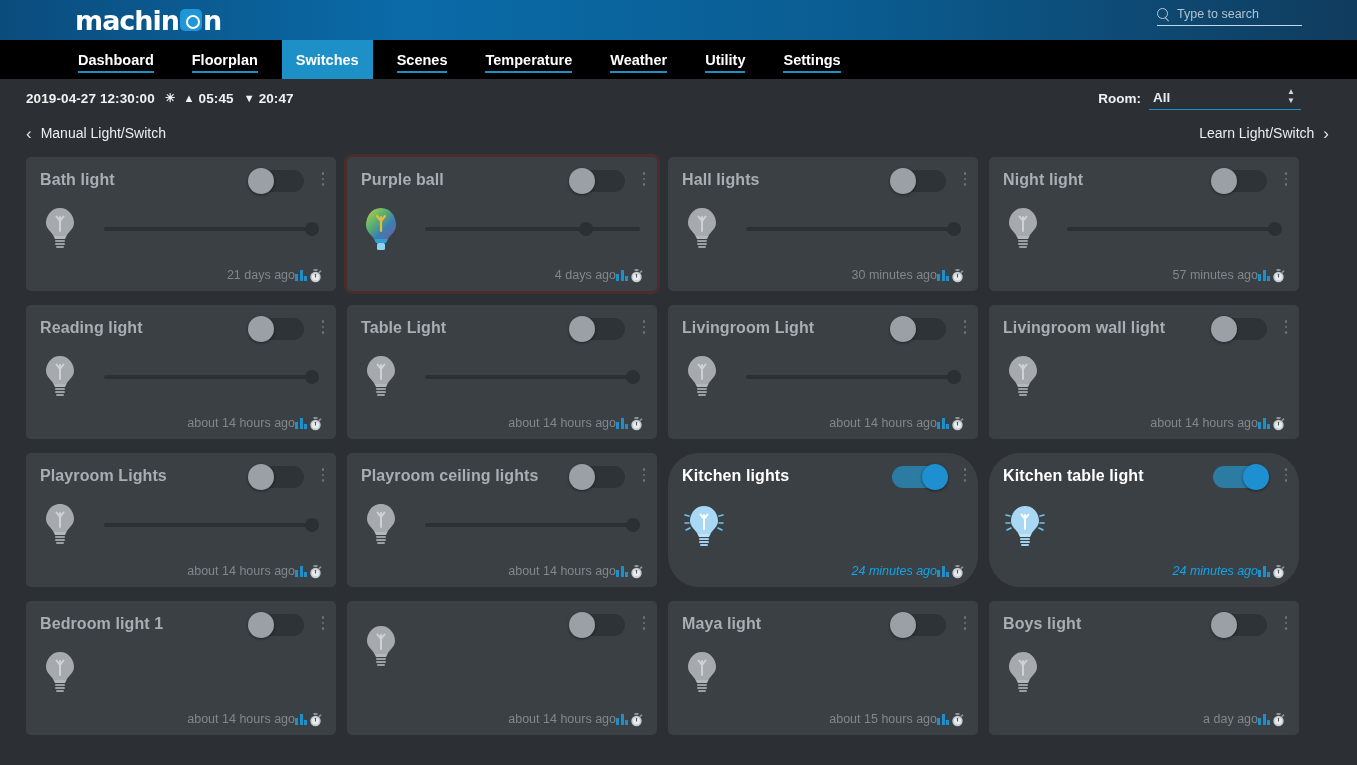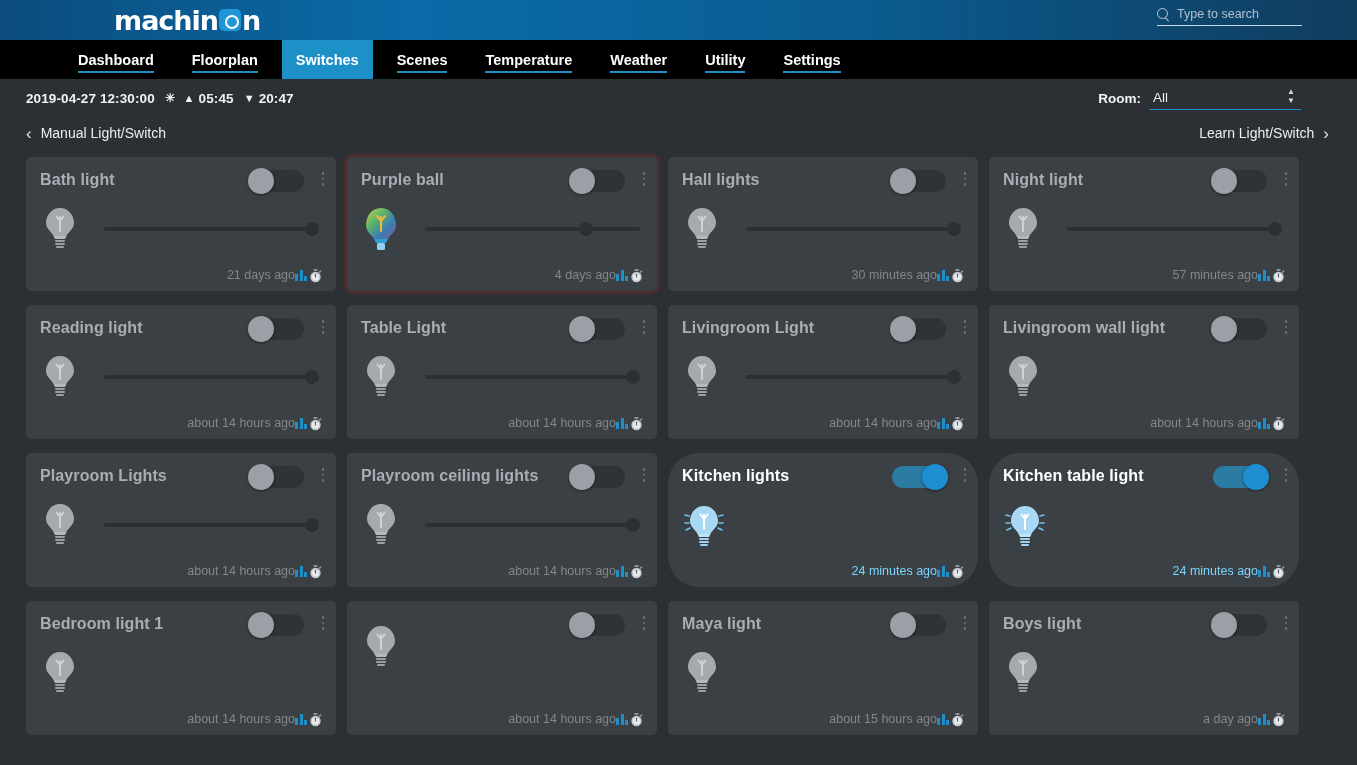--- a/index.html
+++ b/index.html
@@ -10,21 +10,21 @@
     overflow: hidden;
   }
   .app { position: relative; width: 1357px; height: 765px; background: #2c3034; }
 
   
   .topbar {
     height: 40px; width: 100%;
     background: linear-gradient(to right, #0b4c7d 0%, #0a6ba8 30%, #0a5d92 62%, #103c5e 100%);
     display: flex; align-items: center; position: relative;
   }
-  .logo { margin-left: 114px; display: flex; align-items: center; height: 40px; }
+  .logo { margin-left: 75px; display: flex; align-items: center; height: 40px; }
   .logo-text {
     font-size: 27px; font-weight: bold; color: #ffffff;
     letter-spacing: -1px; line-height: 1; font-family: "DejaVu Sans", sans-serif;
     display: flex; align-items: center;
   }
   .logo-o {
     display: inline-block; width: 22px; height: 22px; border-radius: 5px;
     background: #2196d6; position: relative; margin: 0 1px;
     vertical-align: middle;
   }
@@ -84,20 +84,21 @@
   .dt-sun { margin: 0 4px 0 6px; font-size: 12px; }
   .dt-up { font-size: 11px; }
   .dt-down { font-size: 11px; margin-left: 6px; }
   .room-wrap {
     margin-left: auto; display: flex; align-items: center; gap: 8px;
   }
   .room-label { font-size: 13.5px; font-weight: bold; color: #f0f2f4; }
   .room-select {
     position: relative; width: 152px; border-bottom: 1.5px solid #1e90c8;
     padding: 1px 0 3px 4px;
+    font-weight: bold;
   }
   .room-select .rs-val { font-size: 13.5px; color: #e8ebee; }
   .room-select .rs-arrows {
     position: absolute; right: 6px; top: 1px;
     display: flex; flex-direction: column; gap: 2px; line-height: 0;
   }
   .rs-arrows span { font-size: 8px; color: #d7dbdf; line-height: 7px; }
 
   
   .subnav {
@@ -172,21 +173,21 @@
     position: absolute; width: 14px; height: 14px; border-radius: 50%;
     background: #2b3034; top: 0;
   }
 
   
   .card-foot {
     position: absolute; left: 14px; right: 14px; bottom: 9px;
     display: flex; align-items: center; justify-content: flex-end; 
   }
   .ago { font-size: 12.5px; color: #81878c; }
-  .card.on .ago { color: #7dd3fc; }
+  .card.on .ago { color: #0ea5e9; font-style: italic; }
   .ico-chart { width: 14px; height: 12px; display: flex; align-items: flex-end; gap: 1.5px; }
   .ico-chart i { width: 3px; background: #1e8fc9; display: block; }
   .ico-chart i:nth-child(1) { height: 7px; }
   .ico-chart i:nth-child(2) { height: 11px; }
   .ico-chart i:nth-child(3) { height: 5px; }
   .ico-timer { width: 13px; height: 13px; position: relative; }
 </style>
 </head>
 <body>
 

